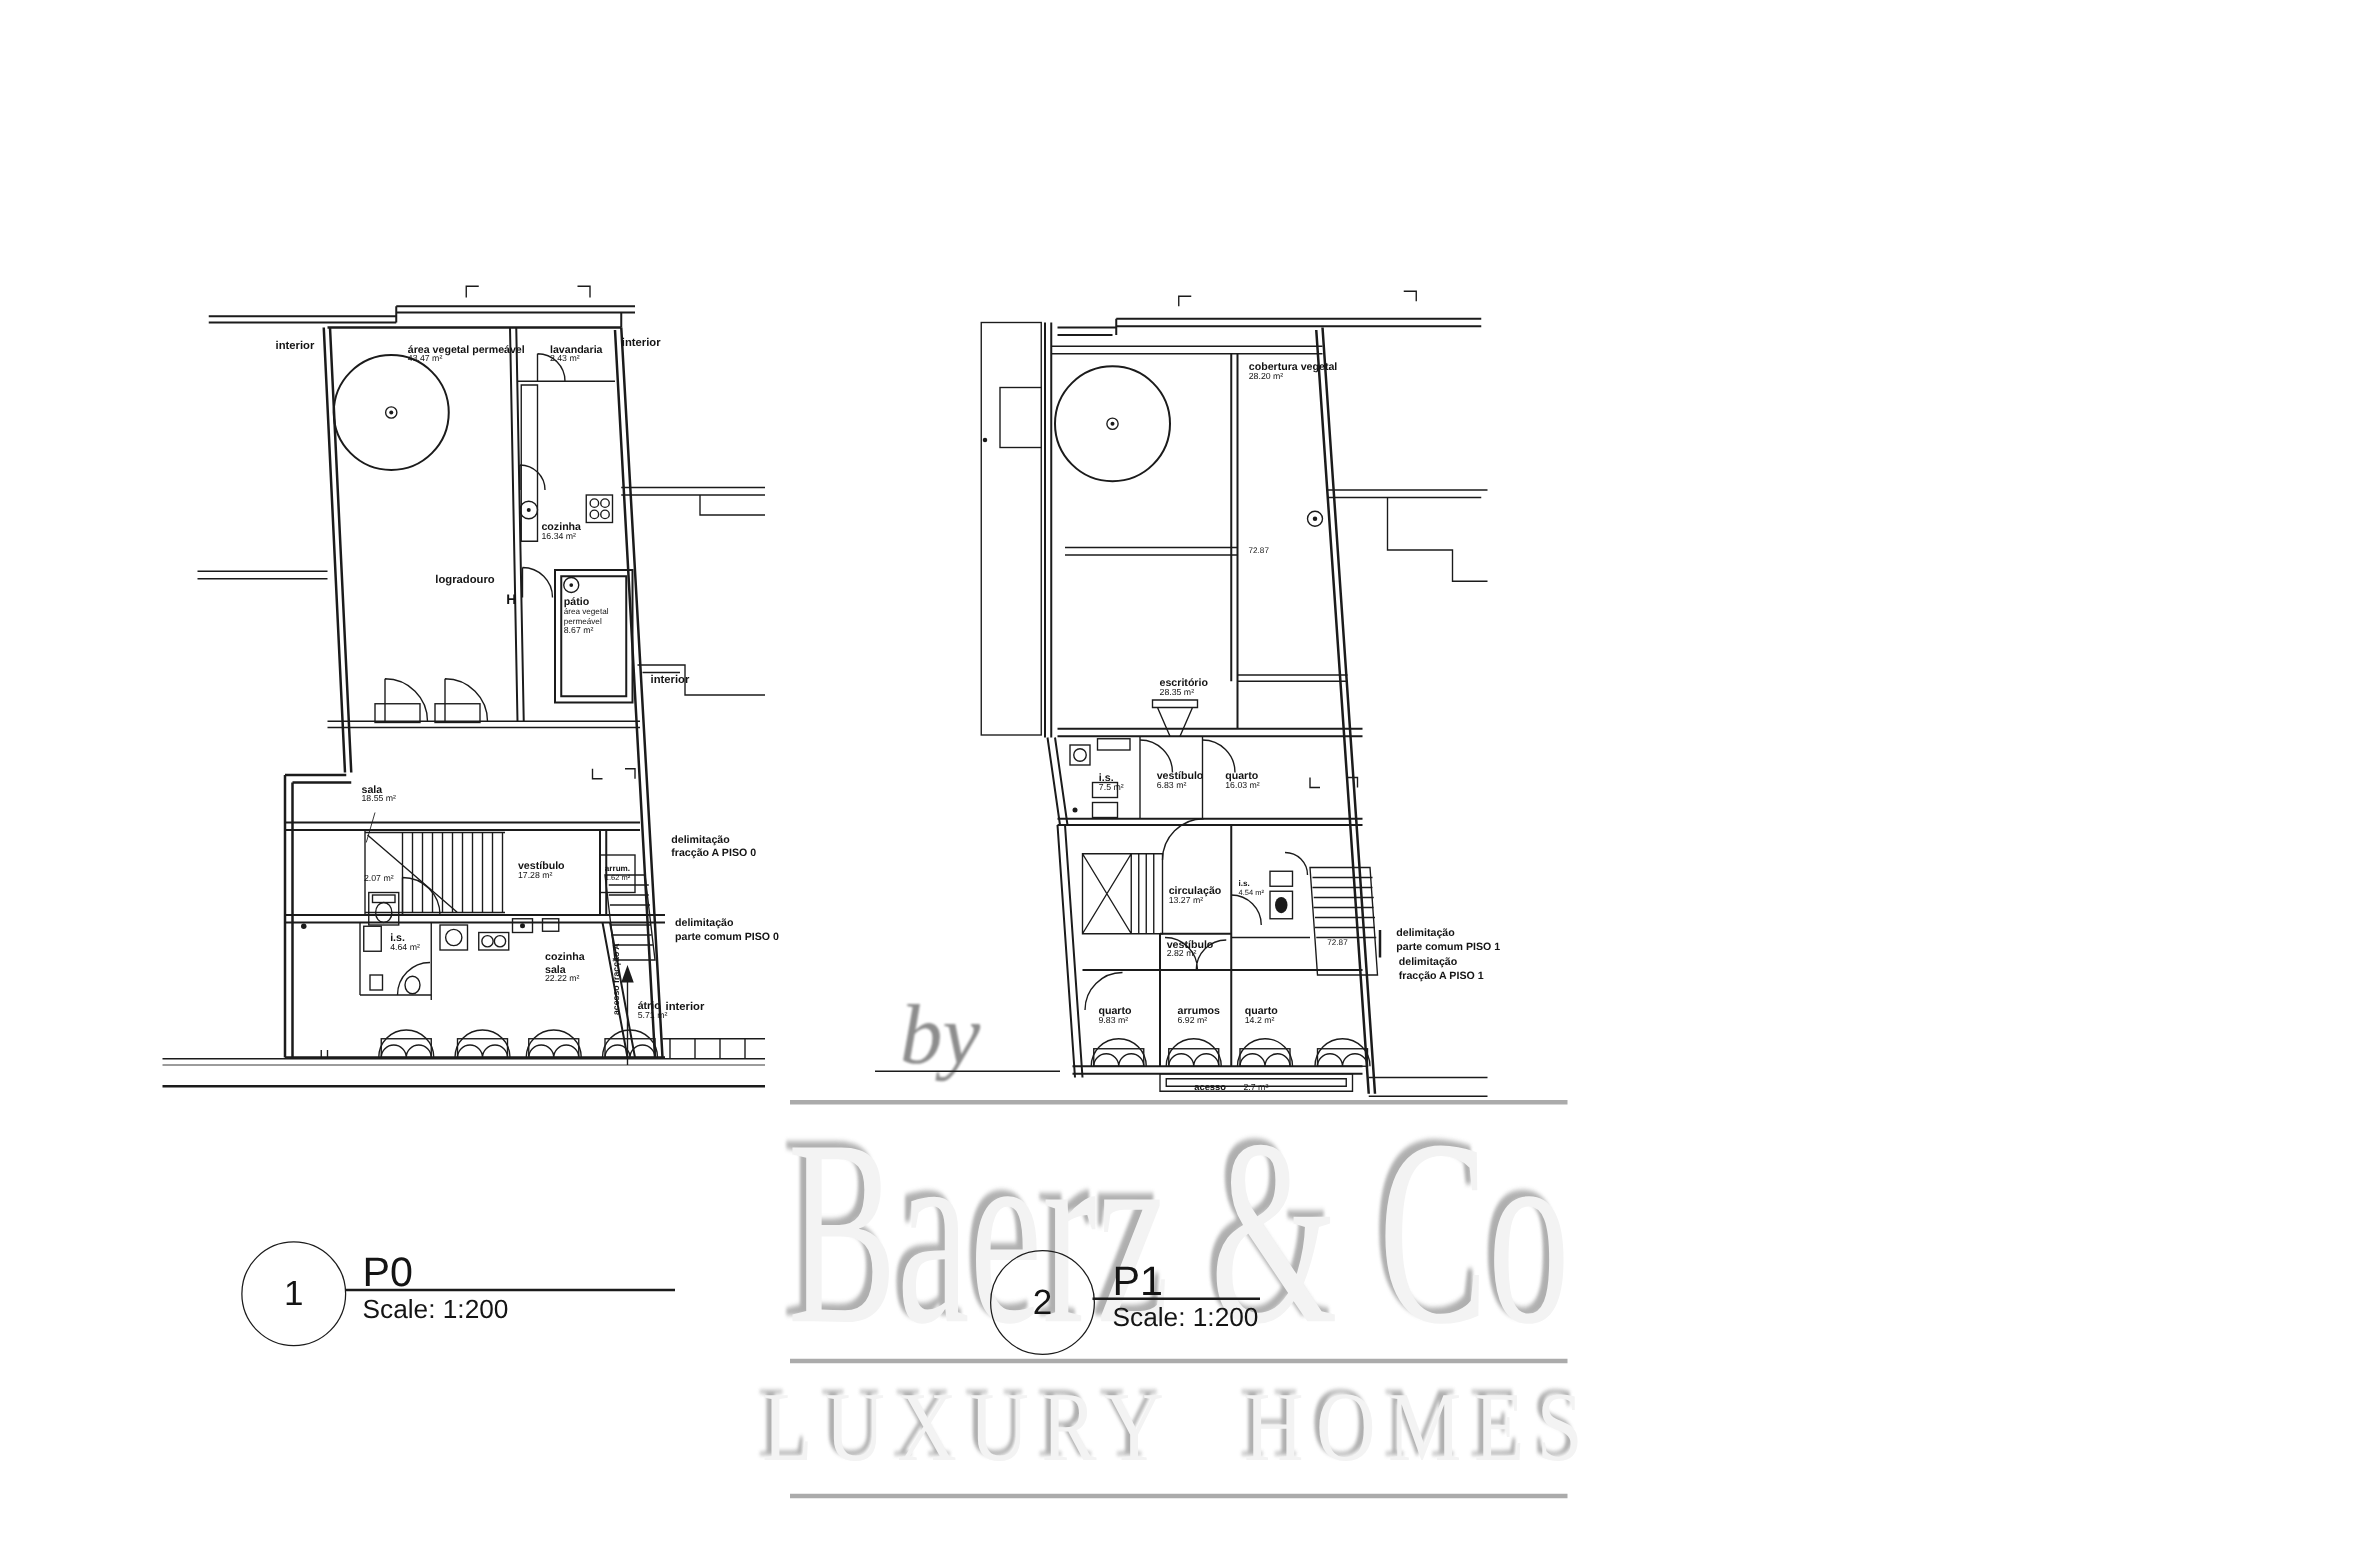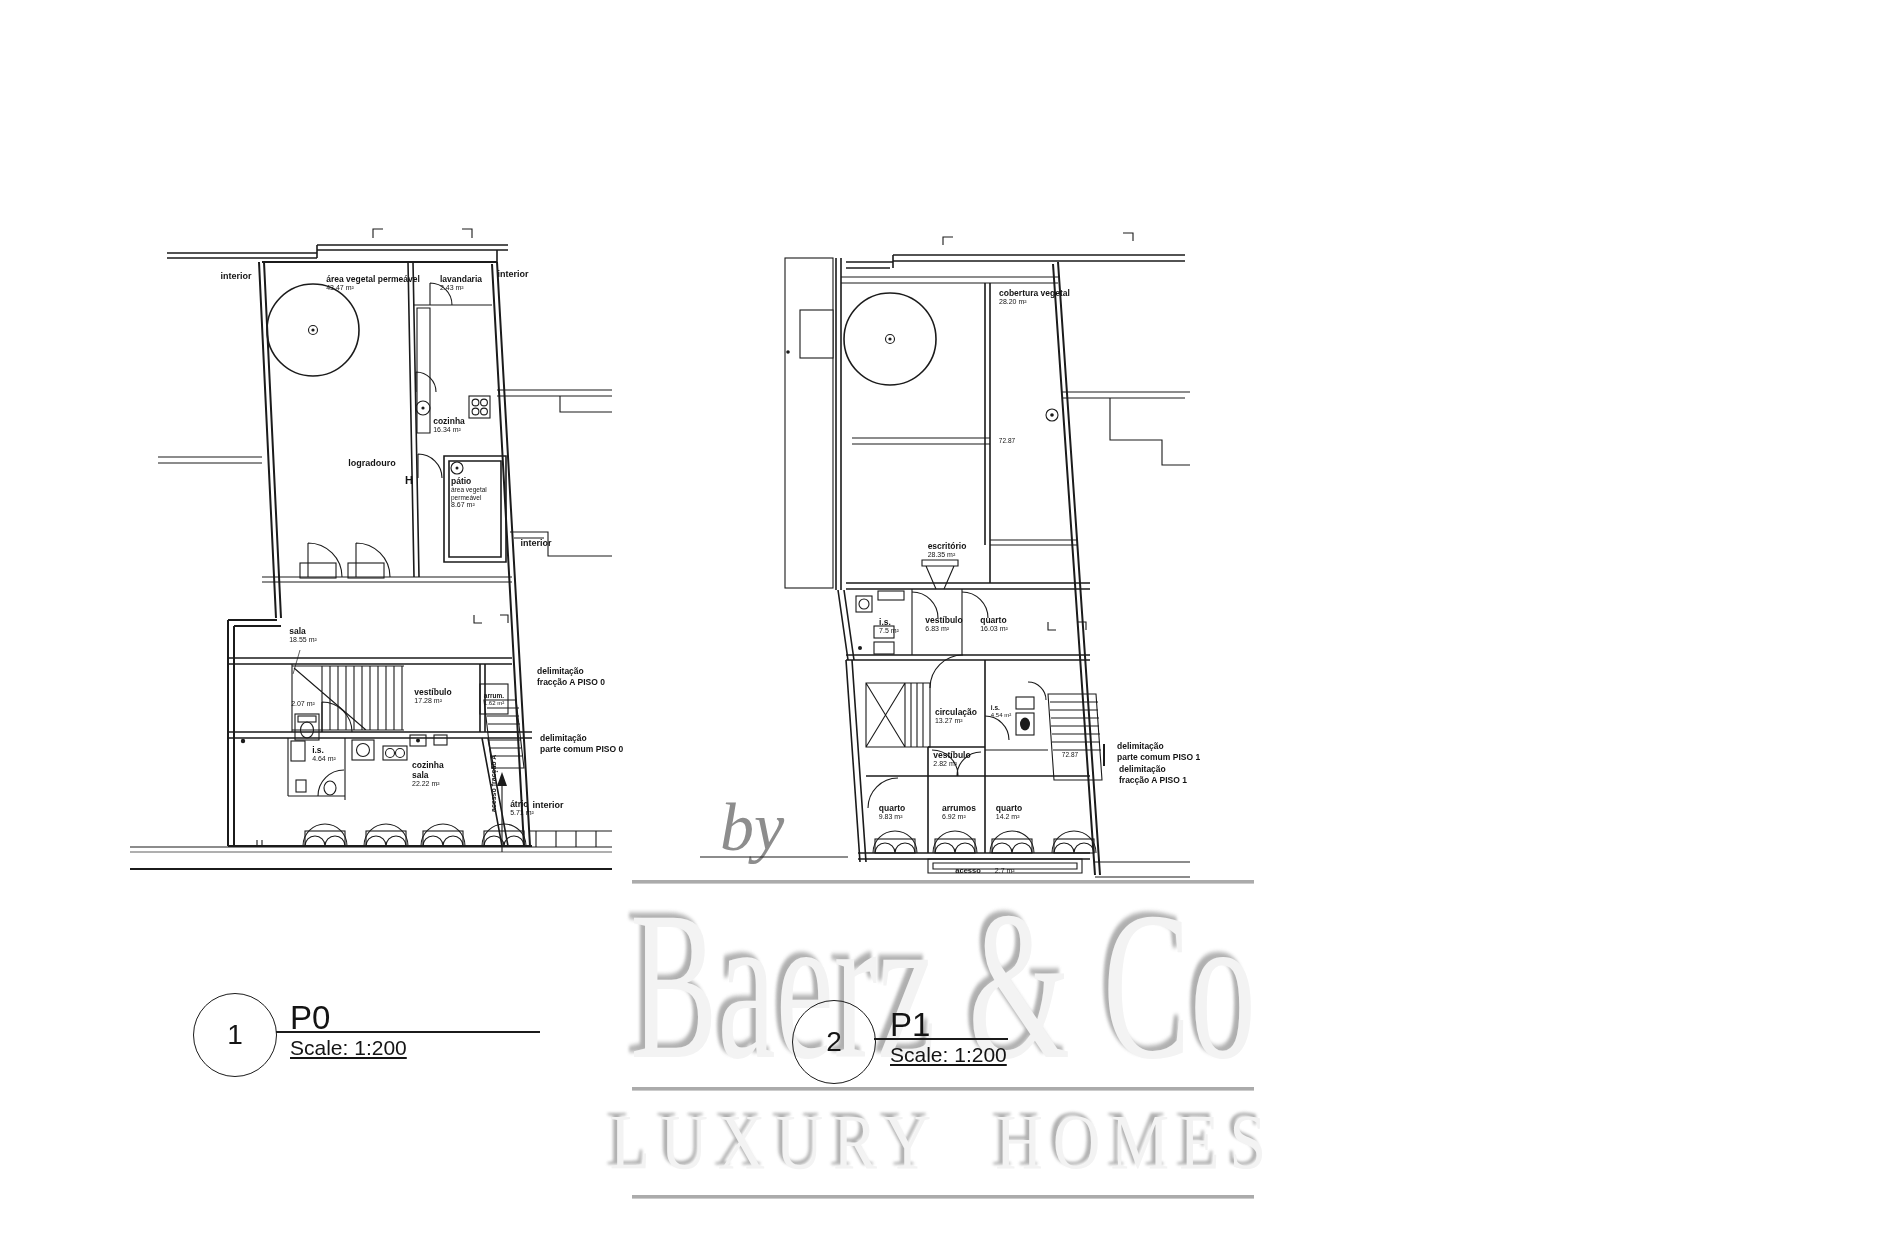--- a/index.html
+++ b/index.html
@@ -16,35 +16,35 @@
   .plan-svg .dot{fill:#1b1b1b;stroke:none;}
   .plan-svg .wfill{fill:#ffffff;}
   .wm-svg text{font-family:"Liberation Serif",serif;stroke:none;}
   .wm-shadow{fill:#9c9c9c;opacity:.8;}
   .wm-main{fill:#f3f3f3;}
   .wm-by{fill:#8d8d8d;}
   .lbl{position:absolute;transform:translateX(-50%);line-height:1.18;white-space:nowrap;}
   .lbl b{display:block;font-size:8.5px;font-weight:700;}
   .lbl span,.lbl i{display:block;font-size:7px;font-weight:400;font-style:normal;}
   .lbl i{font-size:6.5px;}
-  .lbl.wrap{white-space:normal;width:58px;}
+  .lbl.wrap{white-space:normal;width:58px;margin-left:24px;}
   .lbl-left{transform:none;text-align:left;}
   .delim b{font-size:8.5px;line-height:1.25;}
   .num b{font-size:6.5px;font-weight:400;}
   .tag{position:absolute;transform:translateX(-50%);font-size:9px;font-weight:700;white-space:nowrap;}
   .hmark b{font-size:11px;}
   .inline b,.inline span{display:inline;font-size:7px;}
   .inline b{font-weight:700;font-size:7.5px;margin-right:14px;}
   .lbl-vert{position:absolute;font-size:7px;font-weight:700;white-space:nowrap;
             transform:rotate(-90deg);transform-origin:0 0;}
   .legend-circle{position:absolute;width:82px;height:82px;border:1.6px solid #1b1b1b;border-radius:50%;
                  display:flex;align-items:center;justify-content:center;font-size:28px;background:transparent;}
   .legend-title{position:absolute;font-size:33px;text-align:center;}
   .legend-line{position:absolute;height:2px;background:#1b1b1b;}
-  .legend-scale{position:absolute;font-size:21px;text-decoration:underline;}
+  .legend-scale{position:absolute;font-size:21px;}
 </style>
 </head>
 <body>
 
 <div id="page">
 
   <svg id="wm-layer" class="wm-svg" width="1888" height="1250" viewBox="0 0 1888 1250">
     <defs>
       <filter id="blur1" x="-20%" y="-20%" width="140%" height="140%">
           <feGaussianBlur stdDeviation="1.4"></feGaussianBlur>

